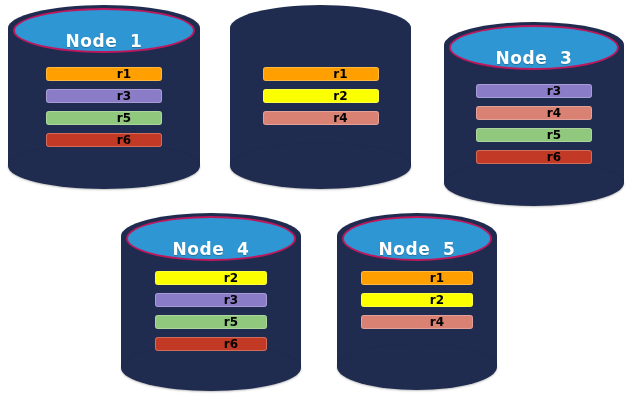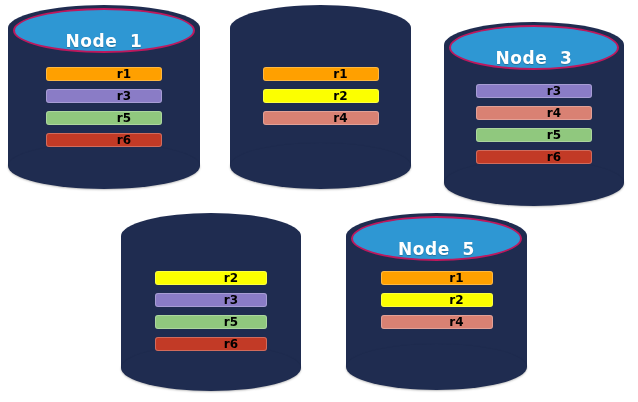--- a/index.html
+++ b/index.html
@@ -41,21 +41,21 @@
   }
   .row2 .bar { width:112px; }
   .bar span {
     color:#000000; font-weight:bold; font-size:12px; line-height:14px;margin-left:40px;
   }
   
   .node-1 { left:8px;   top:5px;   width:192px; height:184px; }
   .node-2 { left:230px; top:5px;   width:181px; height:184px; }
   .node-3 { left:444px; top:22px;   width:180px; height:184px; }
   .node-4 { left:121px; top:213px; width:180px; height:178px; }
-  .node-5 { left:346px; top:213px; width:181px; height:177px; }
+  .node-5 { left:337px; top:213px; width:160px; height:177px; }
 </style>
 </head>
 <body>
 
 <div class="canvas">
 
   <div class="node row1 node-1">
     <div class="cyl-rim-top"></div>
     <div class="cyl-rect"></div>
     <div class="cyl-bottom"></div>
@@ -115,20 +115,23 @@
         <div class="bar" style="background: rgb(194, 58, 38);">
           <span>r6</span>
         </div>
       </div>
   </div>
 
   <div class="node row2 node-4">
     <div class="cyl-rim-top"></div>
     <div class="cyl-rect"></div>
     <div class="cyl-bottom"></div>
+    <div class="cyl-face">
+      <span class="node-label">Node  4</span>
+    </div>
     <div class="bars">
         <div class="bar" style="background: rgb(252, 255, 0);">
           <span>r2</span>
         </div>
         <div class="bar" style="background: rgb(138, 124, 198);">
           <span>r3</span>
         </div>
         <div class="bar" style="background: rgb(144, 200, 126);">
           <span>r5</span>
         </div>

